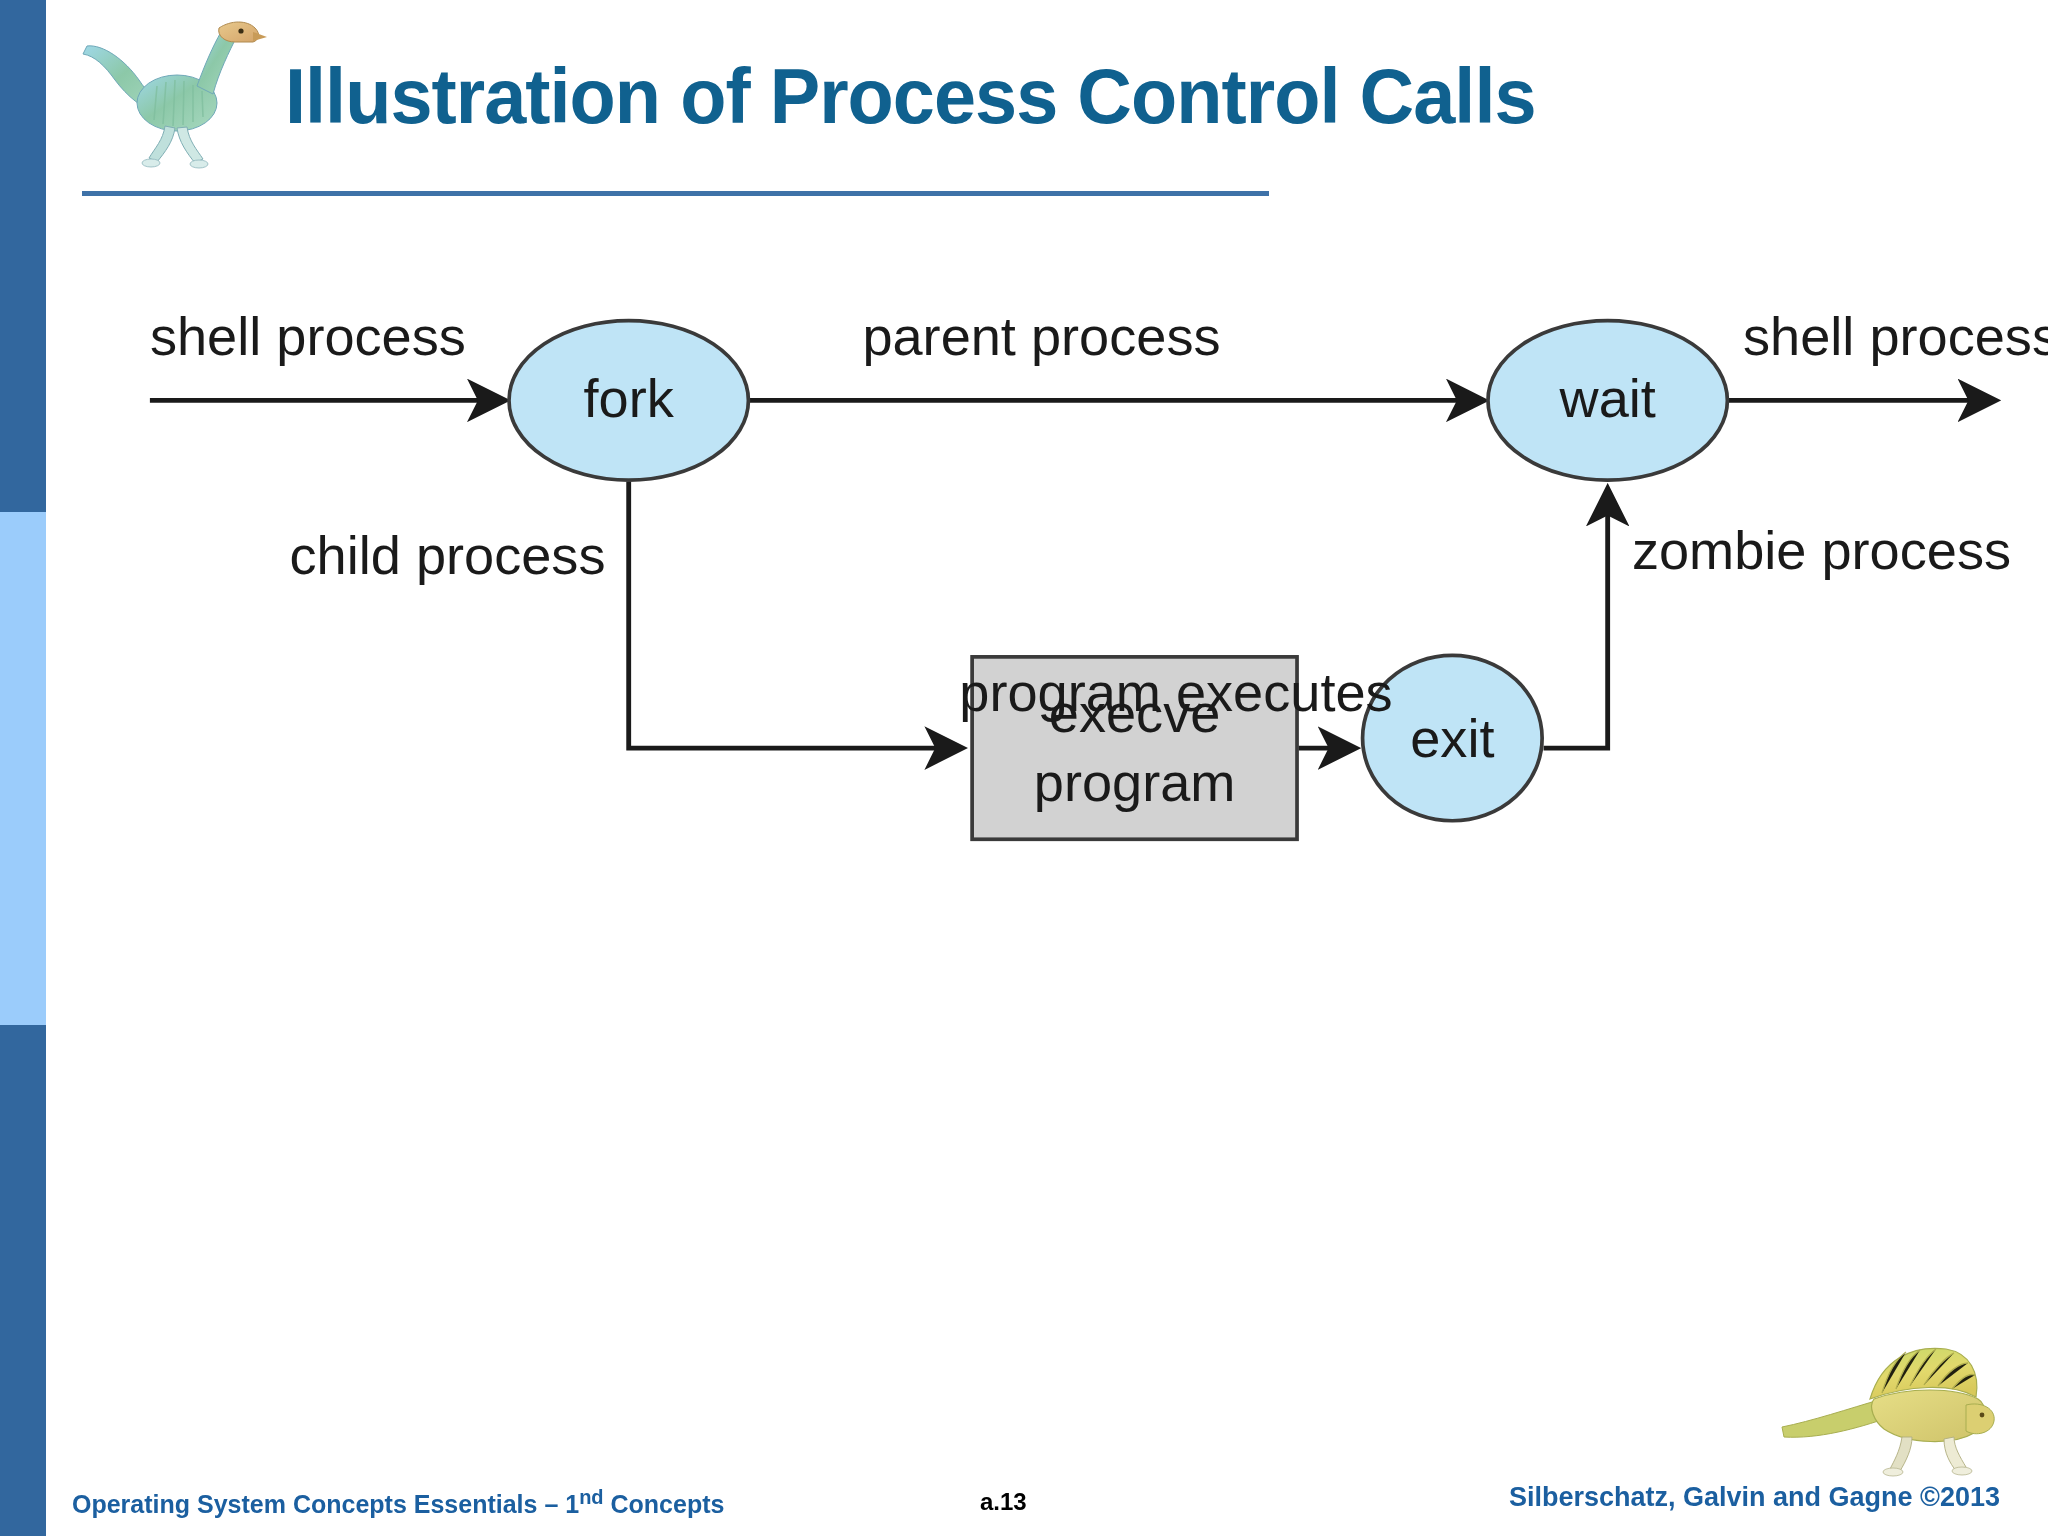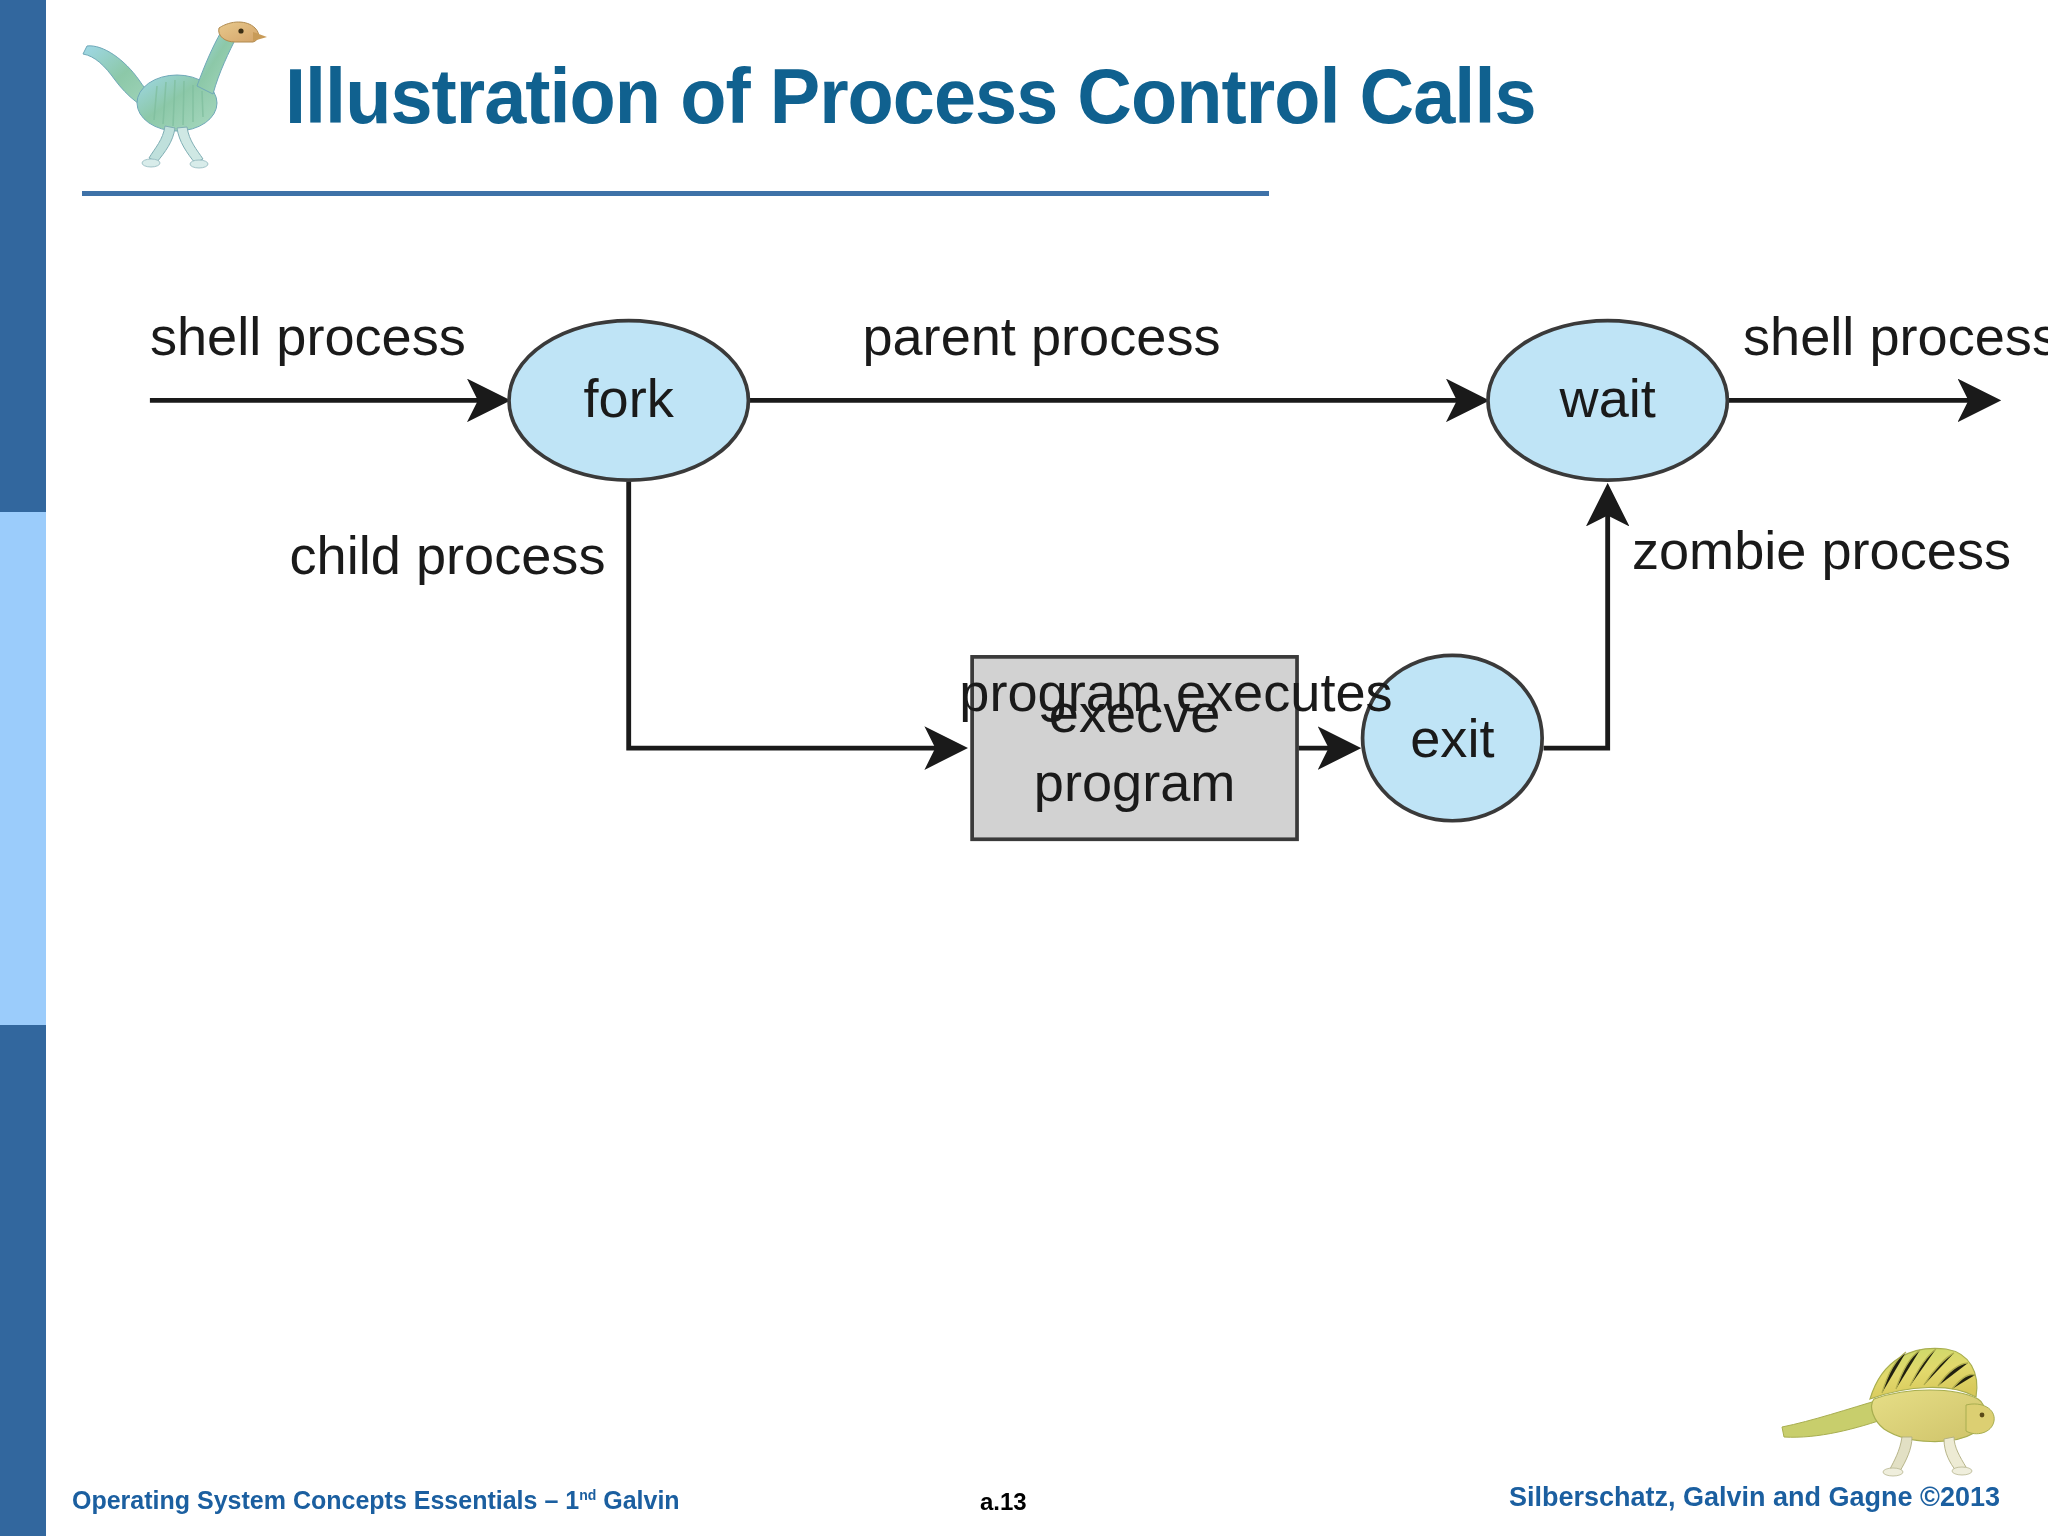--- a/index.html
+++ b/index.html
@@ -82,21 +82,21 @@
     width: 2048px; height: 76px;
   }
   #footer-left {
     position: absolute;
     left: 72px; top: 26px;
     font-size: 25px;
     font-weight: bold;
     color: #1B5FA0;
     white-space: nowrap;
   }
-  #footer-left sup { font-size: 14px; vertical-align: super; }
+  #footer-left sup { font-size: 20px; vertical-align: super; }
   #footer-center {
     position: absolute;
     left: 980px; top: 28px;
     font-size: 24px;
     font-weight: bold;
     color: #000000;
   }
   #footer-right {
     position: absolute;
     right: 48px; top: 22px;
@@ -218,21 +218,21 @@
     <text class="edge-label" x="68" y="108" font-size="38">shell process</text>
     <text class="edge-label" x="568" y="108" font-size="38">parent process</text>
     <text class="edge-label" x="1186" y="108" font-size="38">shell process</text>
     <text class="edge-label" x="166" y="262" font-size="38">child process</text>
     <text class="edge-label" x="636" y="358" font-size="38">program executes</text>
     <text class="edge-label" x="1108" y="258" font-size="38">zombie process</text>
   </svg>
 </div>
 
 <div id="footer">
-  <div id="footer-left"><span>Operating System Concepts Essentials – 1</span><sup>nd</sup><span> Galvin</span></div>
+  <div id="footer-left"><span>Operating System Concepts Essentials – 1</span><sup>nd</sup><span> Concepts</span></div>
 
   <div id="footer-center">a.13</div>
 
   <div id="footer-right">Silberschatz, Galvin and Gagne ©2013</div>
 
   <svg id="footer-dino" viewBox="0 0 230 135">
     <defs>
       <linearGradient id="sailG" x1="0" y1="0" x2="0.3" y2="1">
         <stop offset="0%" stop-color="#C9D96A"></stop>
         <stop offset="55%" stop-color="#E2D96C"></stop>

